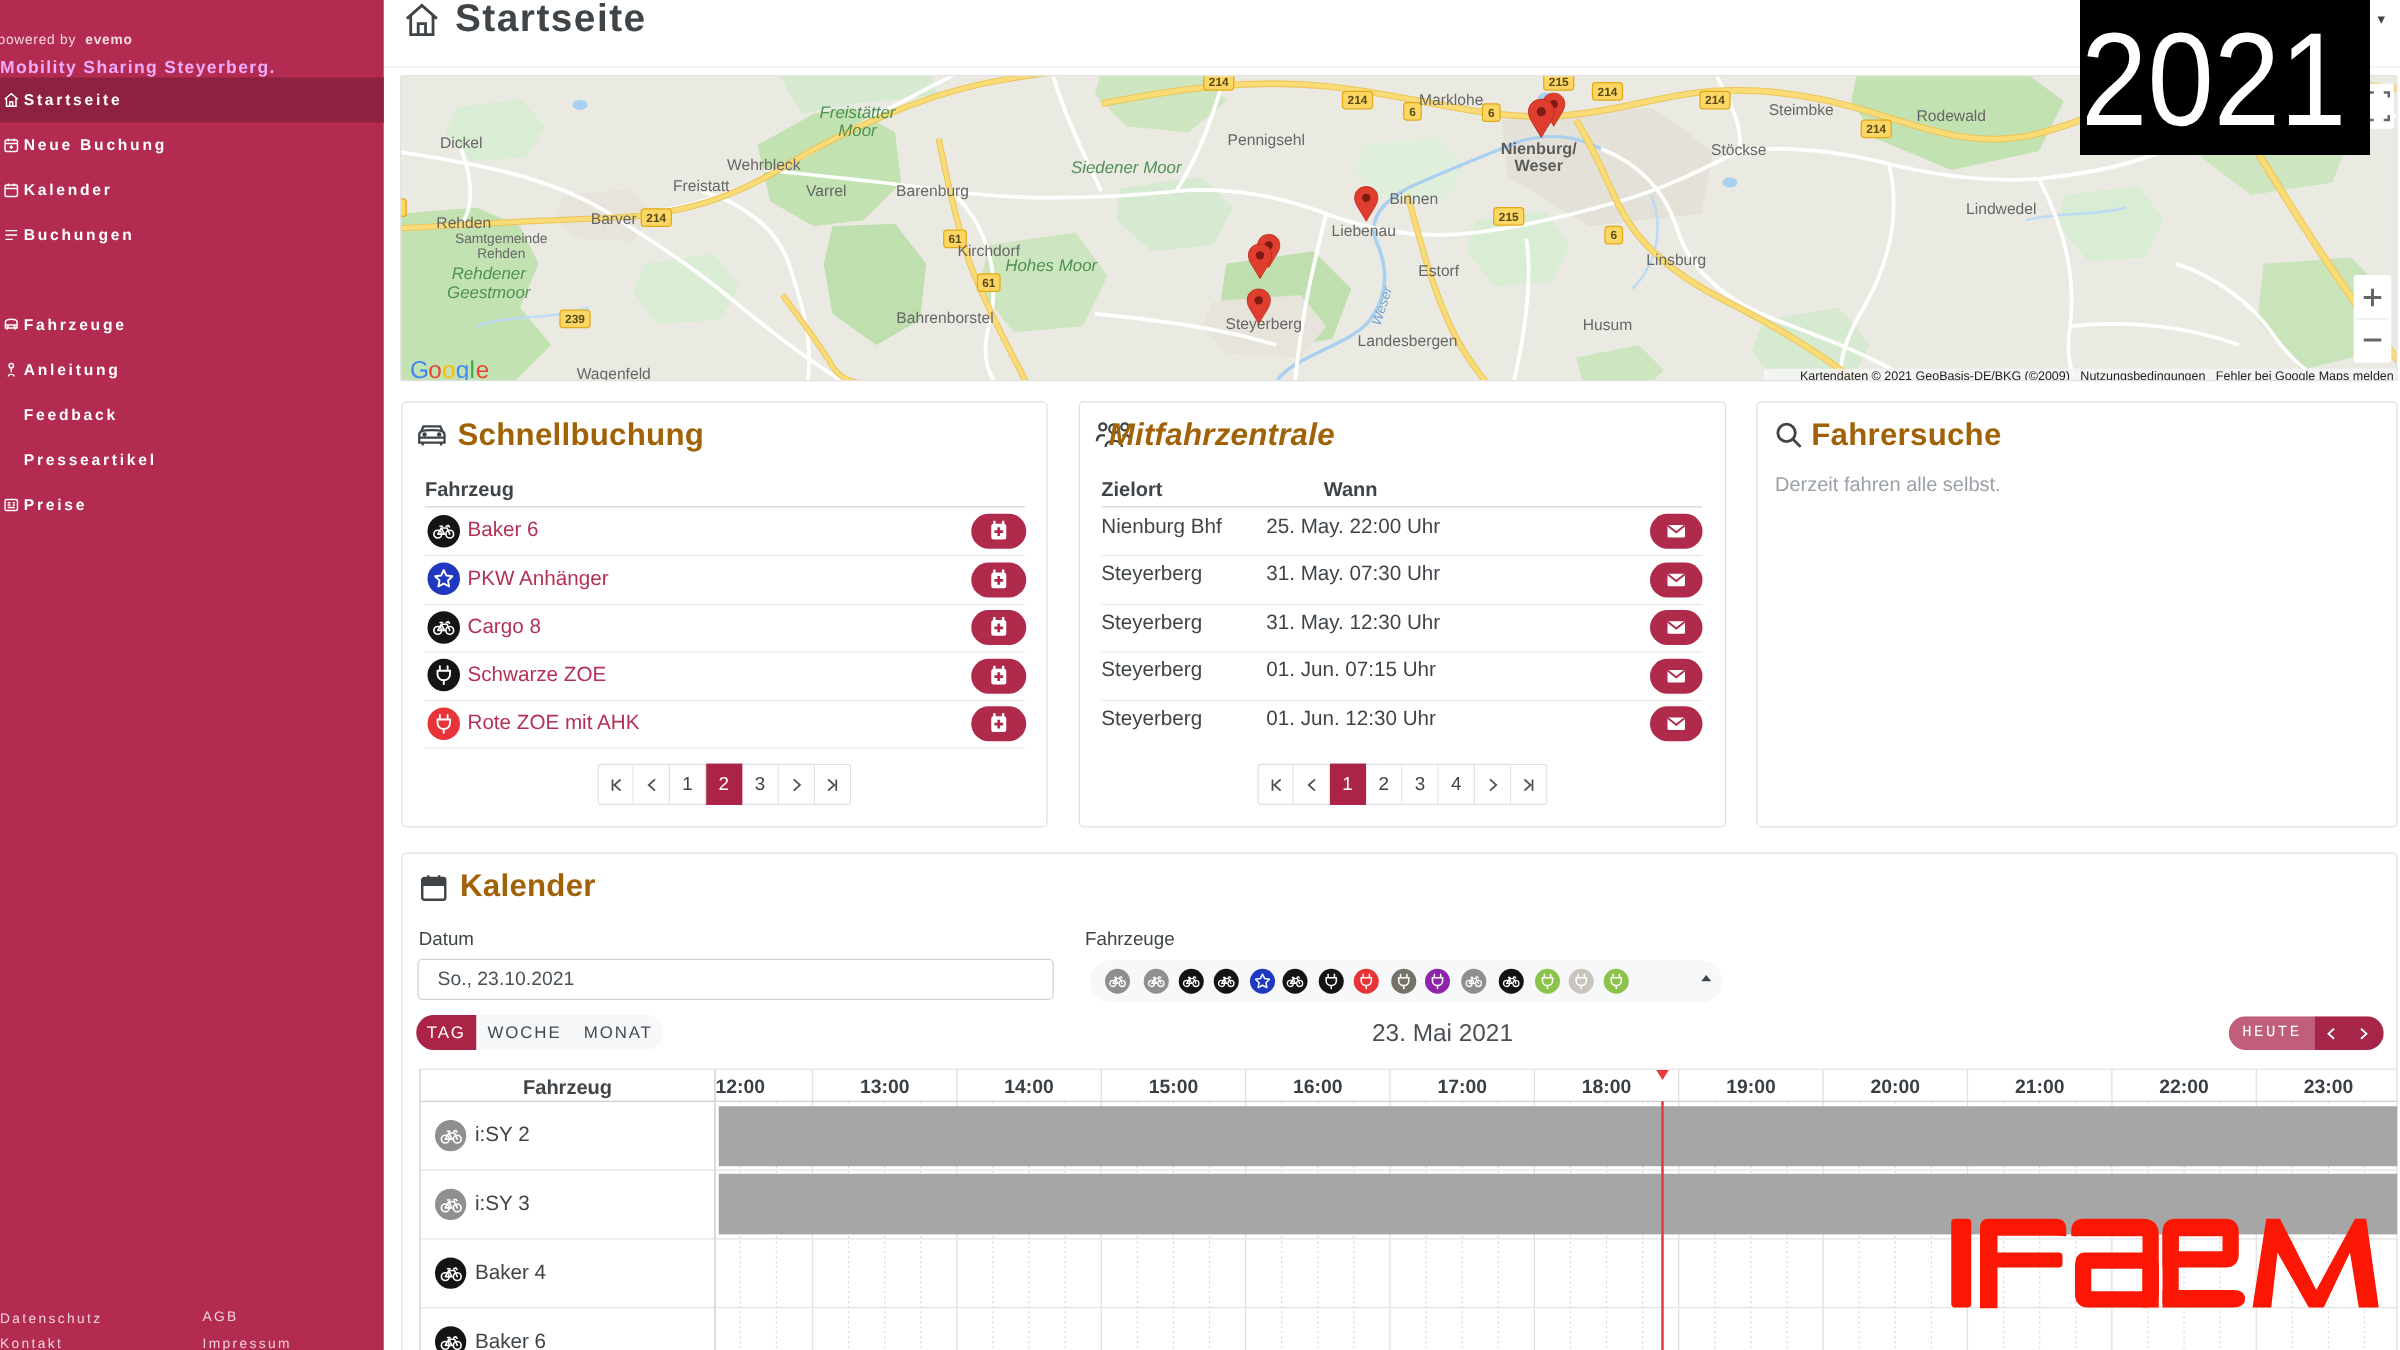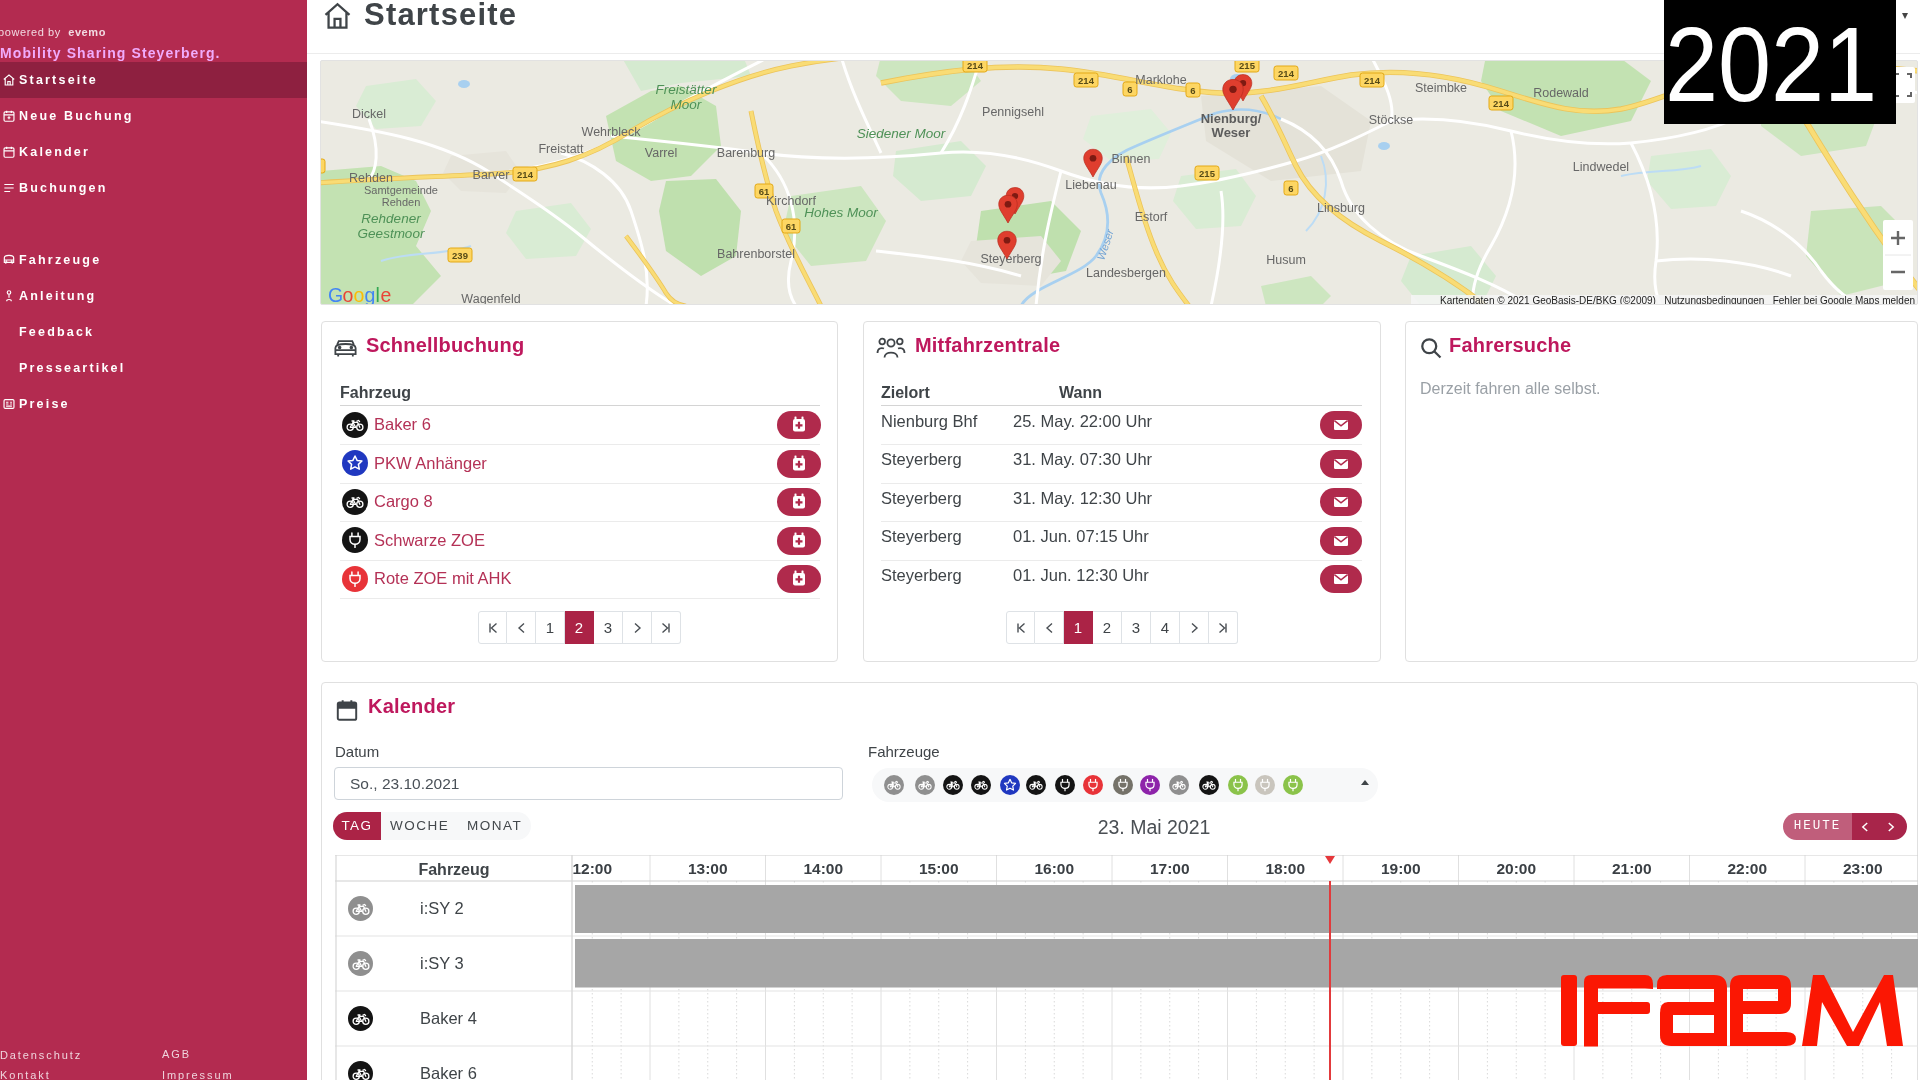--- a/index.html
+++ b/index.html
@@ -19,21 +19,21 @@
   .sb-foot { position:absolute; color:#efd4dc; font-size:11px; letter-spacing:1.9px; font-weight:500; white-space:nowrap; }
   
   #header { position:absolute; left:307px; top:0; width:1613px; height:54px; background:#fff; border-bottom:1px solid #ececec; z-index:4; }
   #h-title { position:absolute; left:364px; top:-3px; font-size:31px; font-weight:700; color:#3f4448; letter-spacing:1.2px; z-index:6;}
   #h-home { position:absolute; left:321px; top:0px; width:33px; height:32px; z-index:6;}
   #h-caret { position:absolute; left:1902px; top:8px; width:14px; height:14px; z-index:6; color:#444; font-size:12px;}
   
   #map { position:absolute; left:320px; top:60px; width:1598px; height:245px; background:#ebeae2; border:1px solid #e2e2e2; border-radius:2px; overflow:hidden; z-index:3; }
   
   .card { position:absolute; background:#fff; border:1px solid #e0e0e0; border-radius:4px; z-index:1; }
-  .card-title { position:absolute; z-index:4; font-size:20px; font-weight:600; color:#be185d; letter-spacing:.2px; }
+  .card-title { position:absolute; z-index:4; font-size:25px; font-weight:600; color:#a16207; letter-spacing:.2px; }
   .th { position:absolute; z-index:4; font-size:16px; font-weight:700; color:#3f4448; }
   .hline { position:absolute; z-index:4; height:1px; background:#d4d4d4; }
   .rline { position:absolute; z-index:4; height:1px; background:#ebebeb; }
   .veh-name { position:absolute; z-index:4; font-size:16.5px; font-weight:500; color:#b43156; white-space:nowrap; }
   .cell-txt { position:absolute; z-index:4; font-size:16.5px; color:#3f4448; white-space:nowrap; }
   .pill-btn { position:absolute; z-index:4; width:44px; height:28px; border-radius:14px; background:#b02a4c; }
   .pill-btn svg { position:absolute; left:50%; top:50%; transform:translate(-50%,-50%); }
   .vcirc { position:absolute; z-index:4; width:26px; height:26px; border-radius:50%; }
   .vcirc svg { position:absolute; left:50%; top:50%; transform:translate(-50%,-50%); }
   .pager { position:absolute; display:flex; z-index:4; }
@@ -48,21 +48,21 @@
   #veh-pill { position:absolute; left:872px; top:768px; width:506px; height:34px; background:#f7f8f9; border-radius:17px; z-index:4;}
   .mini { position:absolute; z-index:4; top:7px; width:20px; height:20px; border-radius:50%; }
   .mini svg { position:absolute; left:50%; top:50%; transform:translate(-50%,-50%); }
   #tabs { position:absolute; left:333px; top:812px; width:198px; height:28px; background:#f7f8f9; border-radius:14px; z-index:4;}
   #tab-tag { position:absolute; left:0; top:0; width:48px; height:28px; background:#ab2346; border-radius:14px 0 0 14px; color:#fff; font-size:13.5px; letter-spacing:1.5px; text-align:center; line-height:28px; font-weight:500;}
   .tab-x { position:absolute; z-index:5; top:0; height:28px; line-height:28px; font-size:13.5px; letter-spacing:1.5px; color:#43484c; font-weight:500;}
   #cal-date { position:absolute; left:1054px; top:816px; width:200px; text-align:center; font-size:19.5px; color:#4a4f54; font-weight:500; z-index:4;}
   #heute { position:absolute; left:1783px; top:813px; width:124px; height:27px; border-radius:13.5px; overflow:hidden; z-index:4;font-family:Liberation Mono, monospace;}
   #heute .l { position:absolute; left:0; top:0; width:69px; height:27px; background:#c05e7b; color:#fff; font-size:12.5px; letter-spacing:2px; text-align:center; line-height:27px; font-weight:500;}
   #heute .r { position:absolute; left:69px; top:0; width:55px; height:27px; background:#a8254a; }
-  .rowname { position:absolute; z-index:4; font-size:16.5px; color:#3f4448; white-space:nowrap; z-index:4;margin-left:40px;}
+  .rowname { position:absolute; z-index:4; font-size:16.5px; color:#3f4448; white-space:nowrap; z-index:4;}
   
   #y2021 { position:absolute; left:1664px; top:0; width:232px; height:124px; background:#000; z-index:50; }
   #y2021 span { position:absolute; left:46%; top:50%; transform:translate(-50%,-48%) scaleX(.90); font-size:106px; color:#fff; letter-spacing:0px; }
   #ifaem { position:absolute; left:1556px; top:970px; z-index:50; }
 </style>
 </head>
 <body>
 
 <svg width="0" height="0" style="position:absolute">
   <defs>
@@ -469,21 +469,21 @@
 </div>
 <div class="card" id="card2" style="left:863px; top:321px; width:518px; height:341px;"></div>
 <svg class="abs" style="left:876px; top:336px; z-index:4;" width="30" height="26" viewBox="0 0 30 26" fill="none" stroke="#3f4448" stroke-width="1.8">
     <circle cx="15" cy="7" r="3.6"></circle>
     <path d="M8.5,21.5 c0,-6.5 13,-6.5 13,0"></path>
     <circle cx="6.2" cy="5.5" r="2.8"></circle>
     <path d="M1.5,17 c0,-5 4,-5.5 6.5,-4.5"></path>
     <circle cx="23.8" cy="5.5" r="2.8"></circle>
     <path d="M28.5,17 c0,-5 -4,-5.5 -6.5,-4.5"></path>
   </svg>
-<div class="card-title" style="left:915px; top:334px;">Mitfahrzentrale</div>
+<div class="card-title" style="left:887px; top:334px;font-style:italic;">Mitfahrzentrale</div>
 <div class="th" style="left:881px; top:384px;">Zielort</div>
 <div class="th" style="left:1059px; top:384px;">Wann</div>
 <div class="hline" style="left:881px; top:405px; width:481px;"></div>
 <div class="rline" style="left:881px; top:444px; width:481px;"></div>
 <div class="rline" style="left:881px; top:483px; width:481px;"></div>
 <div class="rline" style="left:881px; top:521px; width:481px;"></div>
 <div class="rline" style="left:881px; top:560px; width:481px;"></div>
 <div class="cell-txt" style="left:881px; top:412px;">Nienburg Bhf</div>
 <div class="cell-txt" style="left:1013px; top:412px;">25. May. 22:00 Uhr</div>
 <div class="pill-btn" style="left:1320px; top:411px; width:42px;">

